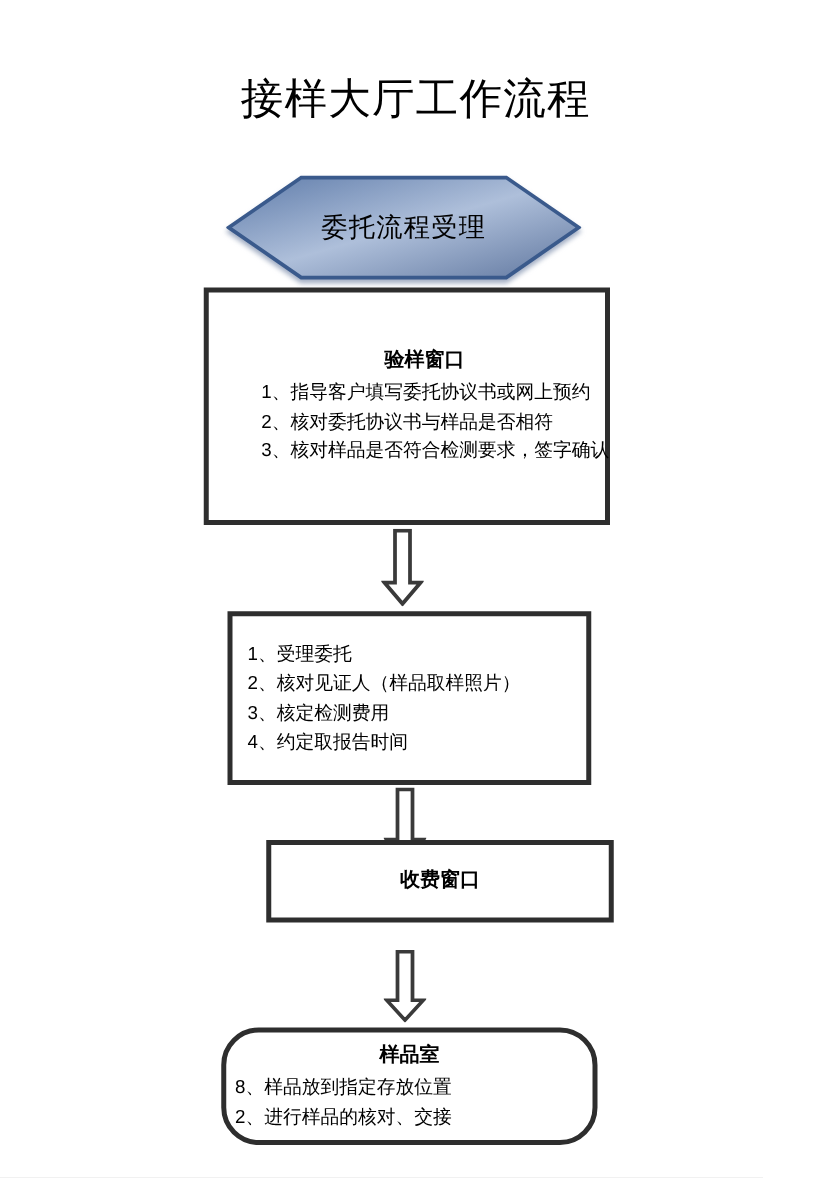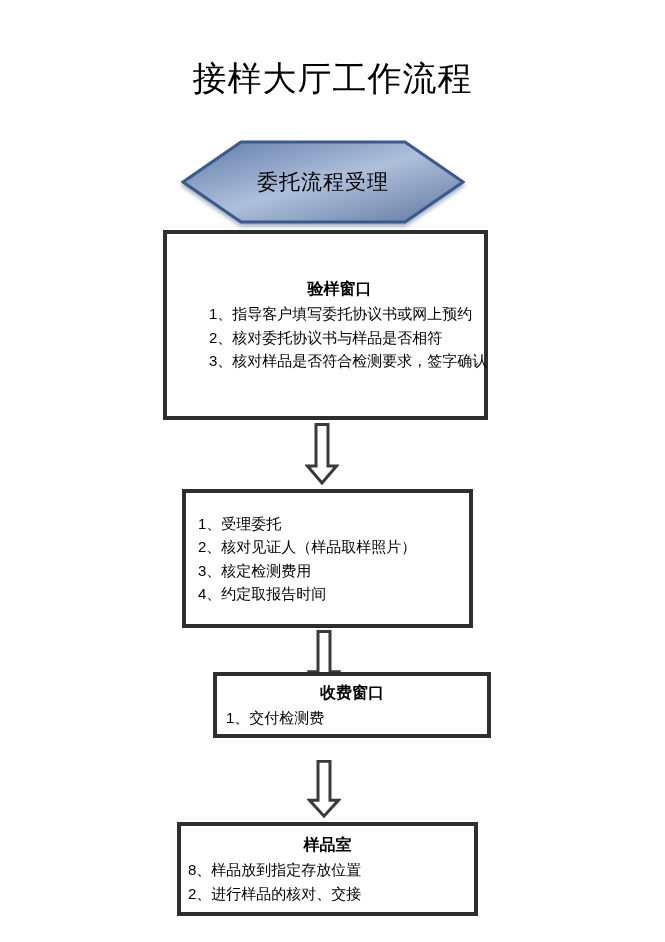--- a/index.html
+++ b/index.html
@@ -75,21 +75,21 @@
     line-height: 23.5px;
     text-align: left;
     white-space: nowrap;
   }
   .box-1 { left: 163px; top: 230px; width: 325px; height: 190px; padding-left: 28px; }
   .box-1 .box-item { padding-left: 14px; }
   .box-2 { left: 182px; top: 489px; width: 291px; height: 139px; }
   .box-2 .box-item { padding-left: 12px; }
   .box-3 { left: 188px; top: 672px; width: 278px; height: 66px; margin-left: 25px; }
   .box-3 .box-item { padding-left: 9px; }
-  .box-4 { left: 177px; top: 822px; width: 301px; height: 94px; }
+  .box-4 { left: 177px; top: 822px; width: 301px; height: 94px; border-radius: 30px; }
   .box-4 .box-item { padding-left: 7px; }
   .down-arrow {
     position: absolute;
     width: 34px;
   }
   .arrow-1 { left: 305px; top: 423px; height: 62px; }
   .arrow-2 { left: 307px; top: 630px; height: 60px; }
   .arrow-3 { left: 307px; top: 760px; height: 58px; }
   .down-arrow svg { width: 100%; height: 100%; display: block; }
 </style>
@@ -135,21 +135,20 @@
   </div>
 
   <div class="down-arrow arrow-2">
     <svg viewBox="0 0 34 62" preserveAspectRatio="none">
       <path d="M11 1.5 H23 V43 H31.5 L17 60 L2.5 43 H11 Z" stroke-width="3" stroke-linejoin="miter" fill="#ffffff" stroke="#3a3a3a"></path>
     </svg>
   </div>
 
   <div class="step-box box-3">
     <div class="box-title">收费窗口</div>
-    <div class="box-item">1、交付检测费</div>
   </div>
 
   <div class="down-arrow arrow-3">
     <svg viewBox="0 0 34 62" preserveAspectRatio="none">
       <path d="M11 1.5 H23 V43 H31.5 L17 60 L2.5 43 H11 Z" stroke-width="3" stroke-linejoin="miter" fill="#ffffff" stroke="#3a3a3a"></path>
     </svg>
   </div>
 
   <div class="step-box box-4">
     <div class="box-title">样品室</div>

